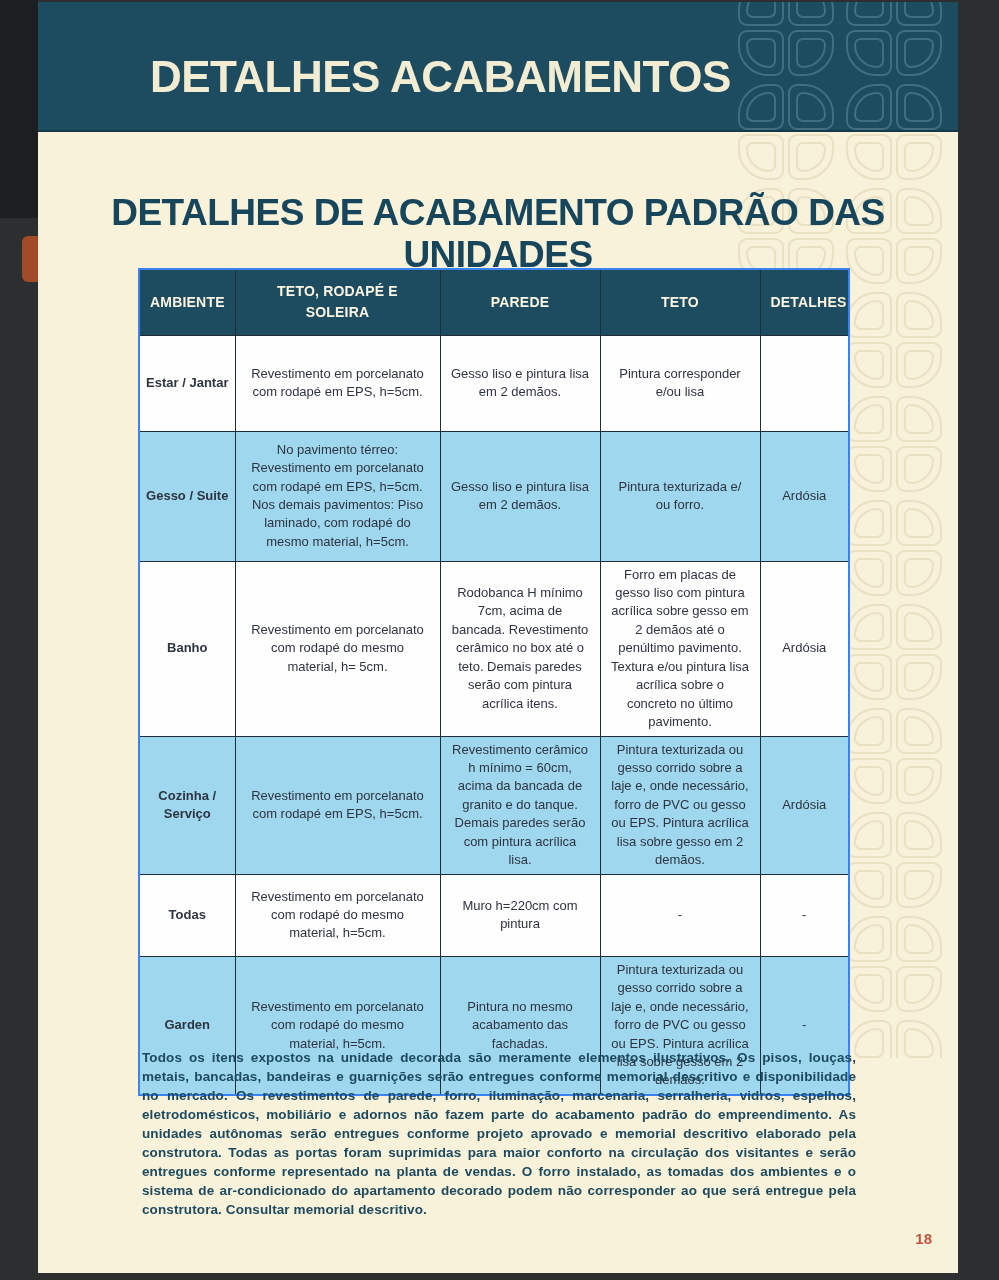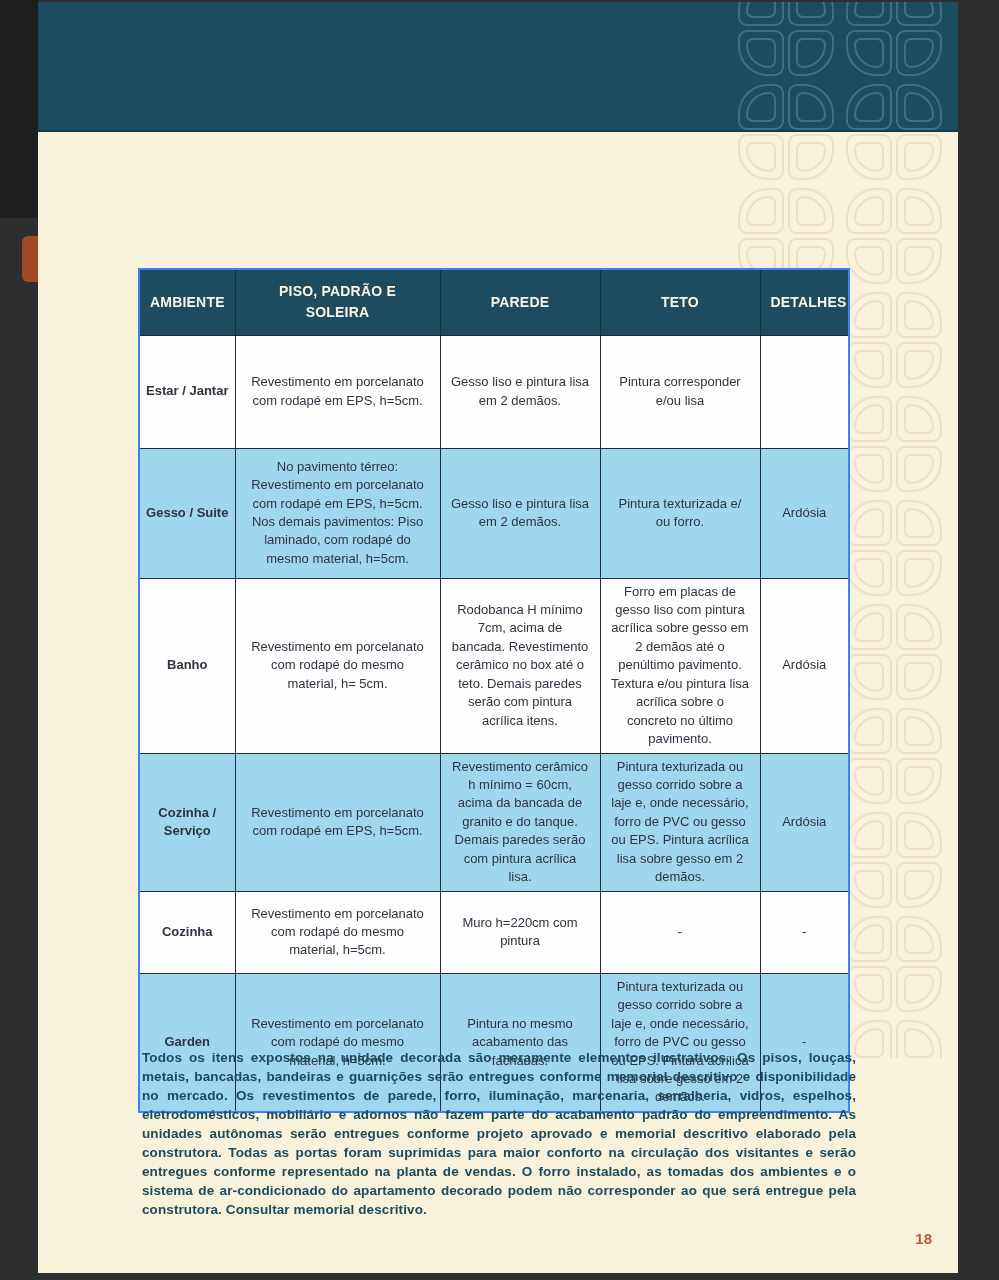--- a/index.html
+++ b/index.html
@@ -54,21 +54,21 @@
     vertical-align:middle; text-align:center;
     font-size:13px; line-height:1.42; color:#2e3440;
     padding:4px 10px;
   }
   .finish-table thead tr { height:66px; }
   .finish-table thead th {
     background:#1d4b60; color:#fbf6e3;
     font-size:14px; font-weight:bold; letter-spacing:0.2px;
     line-height:1.5;
   }
-  .finish-table tbody tr:nth-child(1) { height:113px;margin-left:16px; }
+  .finish-table tbody tr:nth-child(1) { height:96px;margin-left:16px; }
   .finish-table tbody tr:nth-child(2) { height:130px; }
   .finish-table tbody tr:nth-child(3) { height:134px; }
   .finish-table tbody tr:nth-child(4) { height:119px; }
   .finish-table tbody tr:nth-child(5) { height:82px; }
   .finish-table tbody tr:nth-child(6) { height:115px; }
   .finish-table tbody tr { background:#fefefe; }
   .finish-table tbody tr.alt { background:#9fd7ee; }
   .cell-ambiente { font-weight:bold; color:#20262f; padding:4px 6px !important; }
 
   .disclaimer {
@@ -129,20 +129,21 @@
         </div>
         <div class="motif" style="left: 116px; top: 82px;">
           <div class="petal p-tl" style="border-color: rgba(150, 195, 210, 0.3);">
             <div class="inner"></div>
           </div>
           <div class="petal p-tr" style="border-color: rgba(150, 195, 210, 0.3);">
             <div class="inner"></div>
           </div>
         </div>
       </div>
+    <div class="banner-title">DETALHES ACABAMENTOS</div>
   </div>
 
   <div id="pattern-page" class="pattern">
       <div class="motif" style="left: 8px; top: -48px;">
         <div class="petal p-bl" style="border-color: rgba(160, 130, 70, 0.16);">
           <div class="inner"></div>
         </div>
         <div class="petal p-br" style="border-color: rgba(160, 130, 70, 0.16);">
           <div class="inner"></div>
         </div>
@@ -390,33 +391,34 @@
       <div class="motif" style="left: 116px; top: 888px;">
         <div class="petal p-tl" style="border-color: rgba(160, 130, 70, 0.16);">
           <div class="inner"></div>
         </div>
         <div class="petal p-tr" style="border-color: rgba(160, 130, 70, 0.16);">
           <div class="inner"></div>
         </div>
       </div>
     </div>
 
+  <div class="section-title">DETALHES DE ACABAMENTO PADRÃO DAS UNIDADES</div>
 
   <table class="finish-table">
     <colgroup>
       <col style="width:96px">
         <col style="width:205px">
         <col style="width:160px">
         <col style="width:160px">
         <col style="width:89px">
     </colgroup>
     <thead>
       <tr>
         <th>AMBIENTE</th>
-        <th>PISO, PADRÃO E SOLEIRA</th>
+        <th>TETO, RODAPÉ E SOLEIRA</th>
         <th>PAREDE</th>
         <th>TETO</th>
         <th>DETALHES</th>
       </tr>
     </thead>
     <tbody>
       <tr>
         <td class="cell-ambiente">Estar / Jantar</td>
         <td>Revestimento em porcelanato com rodapé em EPS, h=5cm.</td>
         <td>Gesso liso e pintura lisa em 2 demãos.</td>
@@ -438,21 +440,21 @@
         <td>Ardósia</td>
       </tr>
       <tr class="alt">
         <td class="cell-ambiente">Cozinha / Serviço</td>
         <td>Revestimento em porcelanato com rodapé em EPS, h=5cm.</td>
         <td>Revestimento cerâmico h mínimo = 60cm, acima da bancada de granito e do tanque. Demais paredes serão com pintura acrílica lisa.</td>
         <td>Pintura texturizada ou gesso corrido sobre a laje e, onde necessário, forro de PVC ou gesso ou EPS. Pintura acrílica lisa sobre gesso em 2 demãos.</td>
         <td>Ardósia</td>
       </tr>
       <tr>
-        <td class="cell-ambiente">Cozinha</td>
+        <td class="cell-ambiente">Todas</td>
         <td>Revestimento em porcelanato com rodapé do mesmo material, h=5cm.</td>
         <td>Muro h=220cm com pintura</td>
         <td>-</td>
         <td>-</td>
       </tr>
       <tr class="alt">
         <td class="cell-ambiente">Garden</td>
         <td>Revestimento em porcelanato com rodapé do mesmo material, h=5cm.</td>
         <td>Pintura no mesmo acabamento das fachadas.</td>
         <td>Pintura texturizada ou gesso corrido sobre a laje e, onde necessário, forro de PVC ou gesso ou EPS. Pintura acrílica lisa sobre gesso em 2 demãos.</td>

